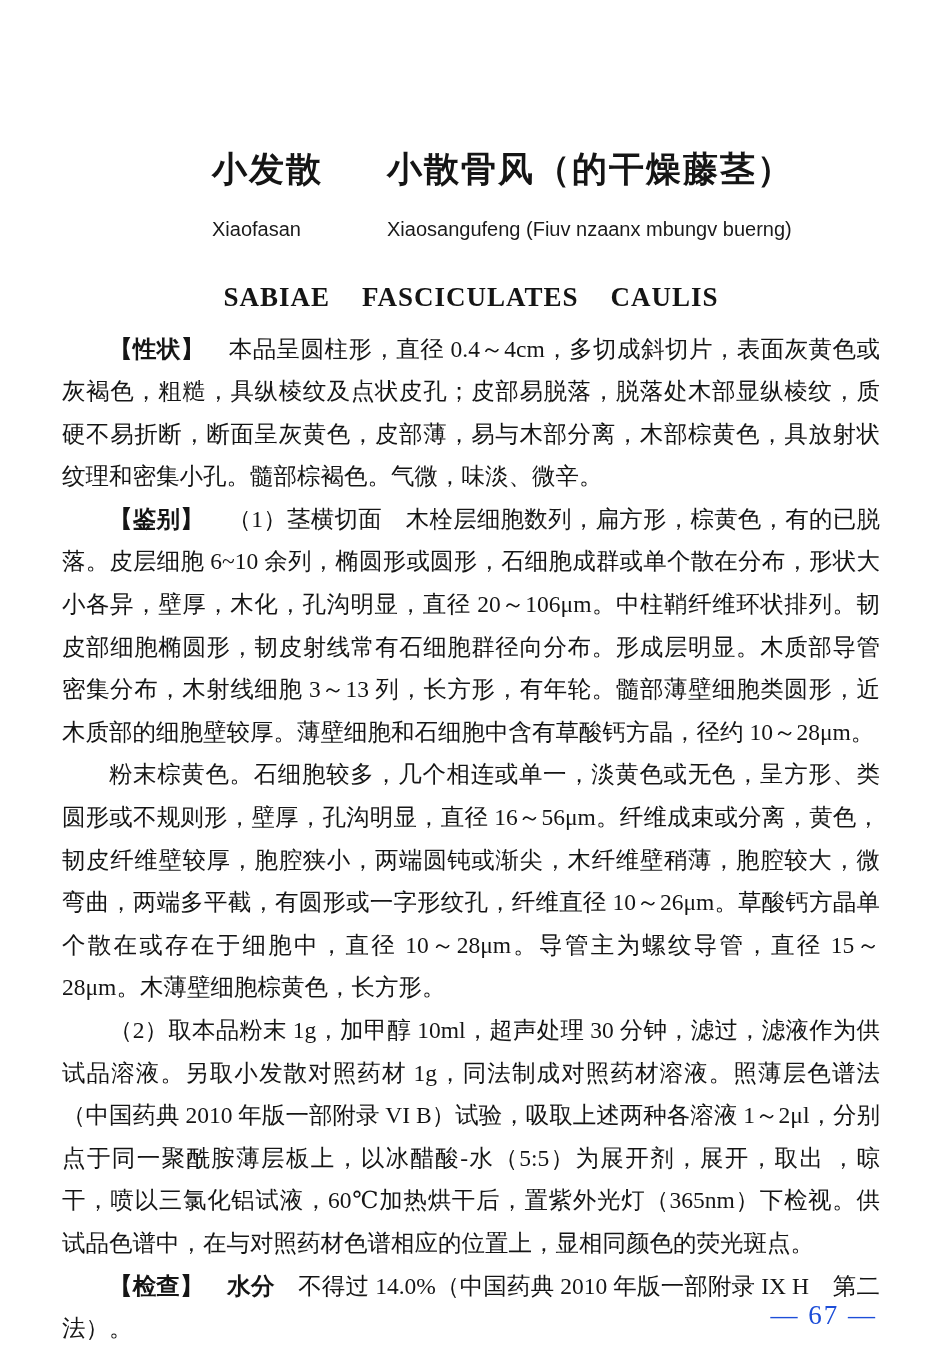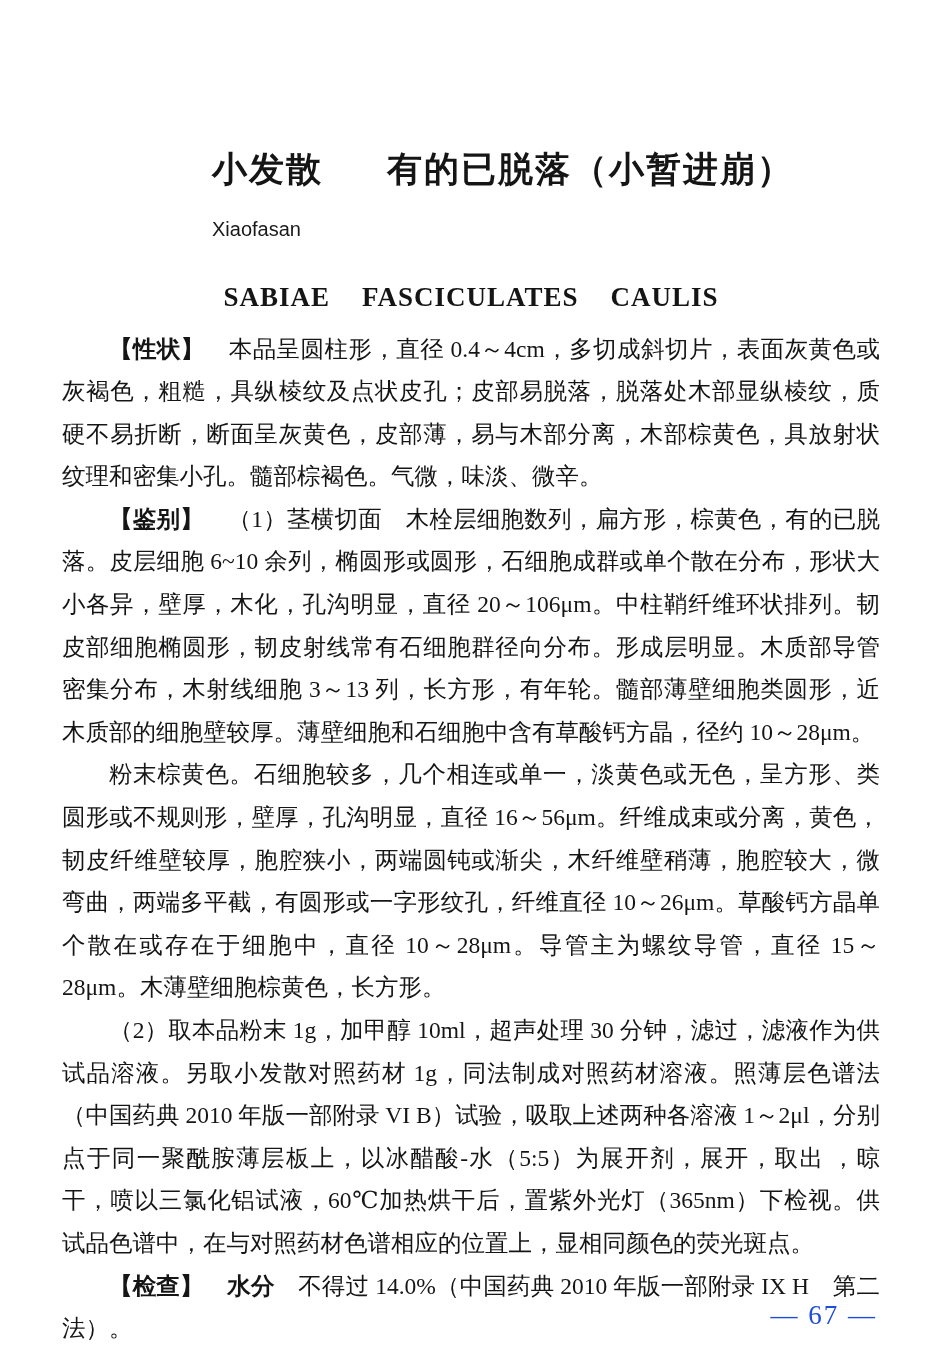--- a/index.html
+++ b/index.html
@@ -71,21 +71,22 @@
 <body>
 
 <div class="page">
 
   <div class="title-row">
     <div class="title-col-left">
       <div class="cn-title">小发散</div>
       <div class="pinyin">Xiaofasan</div>
     </div>
     <div class="title-col-right">
-      <div class="cn-title">有的已脱落（小暂进崩）</div>
+      <div class="cn-title">小散骨风（的干燥藤茎）</div>
+      <div class="pinyin">Xiaosangufeng (Fiuv nzaanx mbungv buerng)</div>
     </div>
   </div>
 
   <div class="latin-title">SABIAE FASCICULATES CAULIS</div>
 
   <div class="body-text">
 
 
     <p><span class="marker">【性状】</span><span>　本品呈圆柱形，直径 0.4～4cm，多切成斜切片，表面灰黄色或灰褐色，粗糙，具纵棱纹及点状皮孔；皮部易脱落，脱落处木部显纵棱纹，质硬不易折断，断面呈灰黄色，皮部薄，易与木部分离，木部棕黄色，具放射状纹理和密集小孔。髓部棕褐色。气微，味淡、微辛。</span></p>
 

